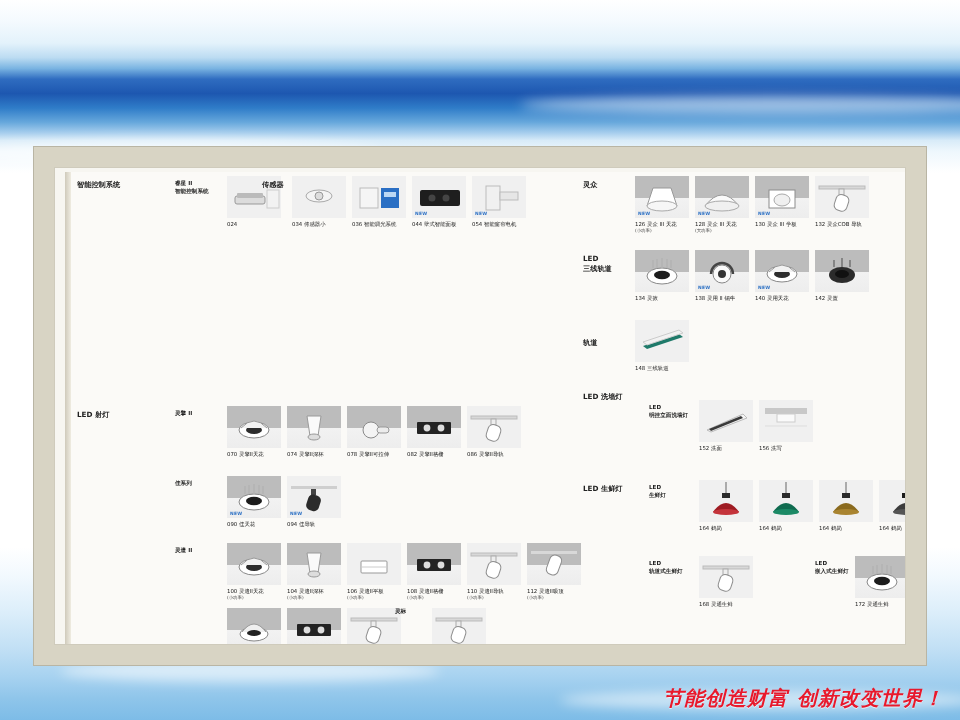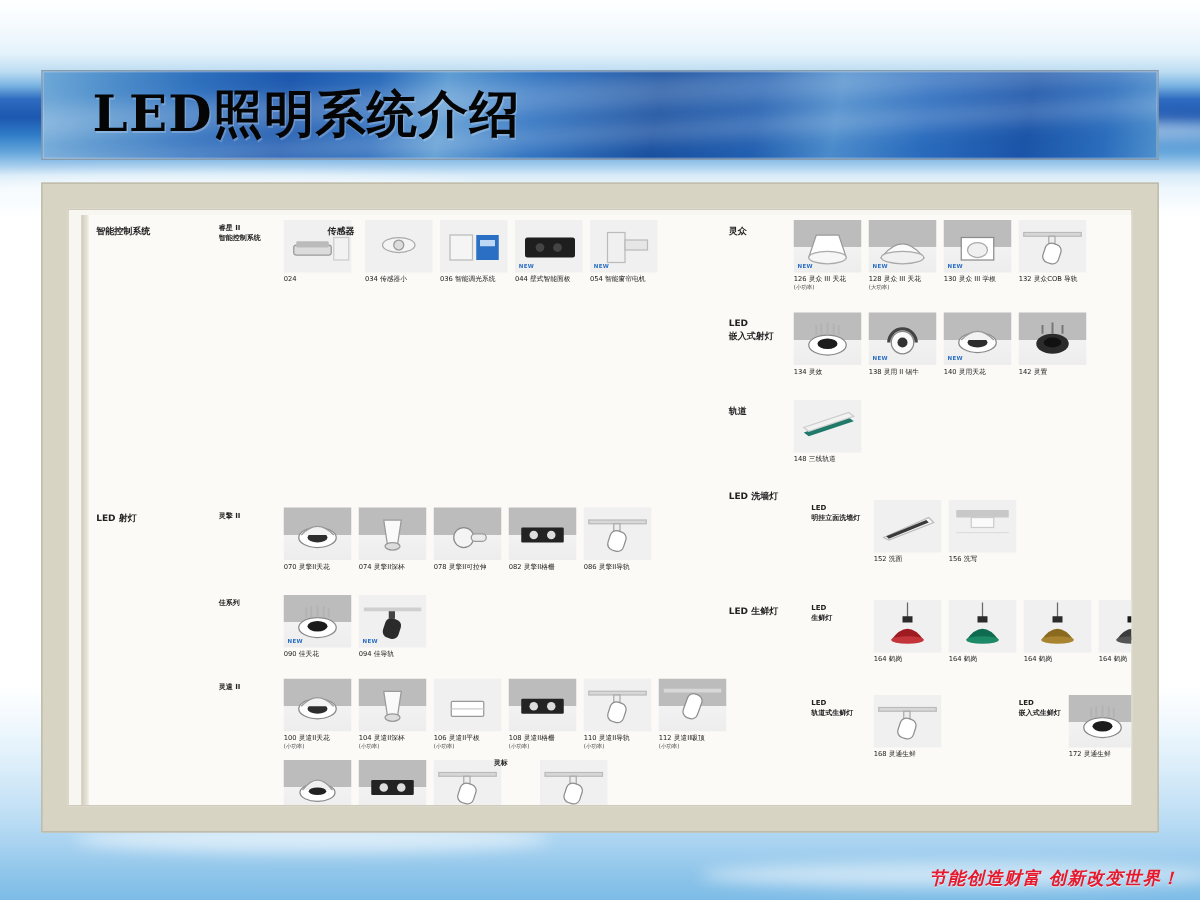--- a/index.html
+++ b/index.html
@@ -164,40 +164,35 @@
   .thumb svg { position:absolute; inset:0; width:100%; height:100%; }
 
   
   .slogan {
     position: absolute;
     right: 16px; bottom: 8px;
     color: #e8192c;
     font-family: "DejaVu Serif", "Liberation Serif", serif;
     font-weight: bold;
     font-style: italic;
-    font-size: 14px;
+    font-size: 20px;
     letter-spacing: 1px;
     text-shadow: 0 1px 0 rgba(255,255,255,.6);
     white-space: nowrap;
   }
 </style>
 </head>
 <body>
 
 <div class="slide">
   <div class="cloud-streak" style="left:-40px; top:140px; width:420px; height:26px;"></div>
   <div class="cloud-streak" style="left:520px; top:96px; width:520px; height:18px;"></div>
   <div class="cloud-streak" style="left:60px; top:660px; width:380px; height:22px;"></div>
   <div class="cloud-streak" style="left:560px; top:690px; width:420px; height:20px;"></div>
 
-  <div class="title-banner">
-    <div class="sheen" style="left:-20%; top:6px;"></div>
-    <div class="sheen" style="left:-20%; top:42px; height:16px;"></div>
-    <div class="title-text">LED照明系统介绍</div>
-  </div>
 
   <div class="catalog-frame">
     <div class="catalog-inner">
       <div class="catalog-page">
         <div class="spine"></div>
         <div class="col-left" id="col-left">
             <div class="section-title" style="left: 0px; top: 8px;">智能控制系统</div>
             <div class="group-title" style="left: 98px; top: 8px;">睿星 II
 智能控制系统</div>
             <div class="prod-row" style="left: 150px; top: 4px;">
@@ -476,21 +471,21 @@
                   <svg viewBox="0 0 54 42" preserveAspectRatio="none">
                     <rect x="4" y="10" width="46" height="3" fill="#d8d8d8" stroke="#bbb"></rect>
                     <rect x="24" y="13" width="5" height="6" fill="#eee" stroke="#aaa"></rect>
                     <rect x="20" y="19" width="13" height="16" rx="5" fill="#fff" stroke="#8e8e8e" transform="rotate(18 27 27)"></rect>
                   </svg>
                 </div>
                 <div class="cap">132 灵众COB 导轨</div>
               </div>
             </div>
             <div class="section-title" style="left: 0px; top: 82px;">LED
-嵌入式射灯</div>
+三线轨道</div>
             <div class="prod-row" style="left: 52px; top: 78px;">
               <div class="prod">
                 <div class="thumb">
                   <svg viewBox="0 0 54 42" preserveAspectRatio="none">
                     <ellipse cx="27" cy="26" rx="15" ry="8" fill="#fff" stroke="#888"></ellipse>
                     <ellipse cx="27" cy="25" rx="8" ry="4.2" fill="#1c1c1c"></ellipse>
                     <path d="M18 18 L18 10 M22 18 L22 9 M27 18 L27 8 M32 18 L32 9 M36 18 L36 10" stroke="#b3b3b3" stroke-width="1.6"></path>
                   </svg>
                 </div>
                 <div class="cap">134 灵效</div>
@@ -521,21 +516,21 @@
                 <div class="thumb">
                   <svg viewBox="0 0 54 42" preserveAspectRatio="none">
                     <ellipse cx="27" cy="25" rx="13" ry="8" fill="#2b2b2b"></ellipse>
                     <ellipse cx="27" cy="24" rx="7" ry="4" fill="#111"></ellipse>
                     <path d="M19 17 L19 10 M27 17 L27 8 M35 17 L35 10" stroke="#777" stroke-width="1.6"></path>
                   </svg>
                 </div>
                 <div class="cap">142 灵置</div>
               </div>
             </div>
-            <div class="section-title" style="left: 0px; top: 152px;">轨道</div>
+            <div class="section-title" style="left: 0px; top: 166px;">轨道</div>
             <div class="prod-row" style="left: 52px; top: 148px;">
               <div class="prod">
                 <div class="thumb flat">
                   <svg viewBox="0 0 54 42" preserveAspectRatio="none">
                     <path d="M8 26 L44 14 L48 17 L12 29 Z" fill="#1f7a6a"></path>
                     <path d="M8 22 L44 10 L48 13 L12 25 Z" fill="#f2f2f2" stroke="#ccc"></path>
                   </svg>
                 </div>
                 <div class="cap">148 三线轨道</div>
               </div>

